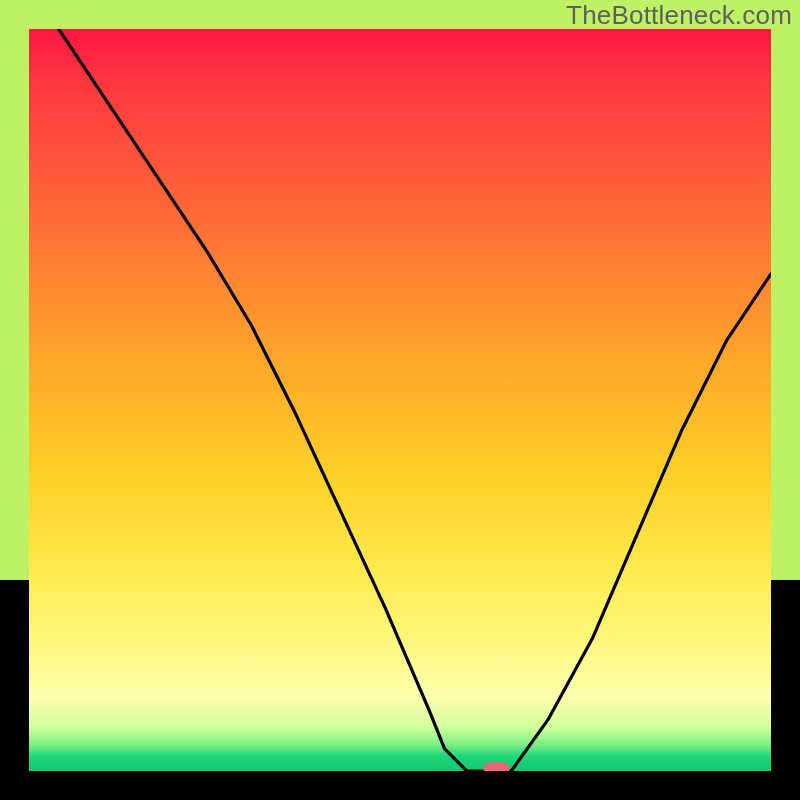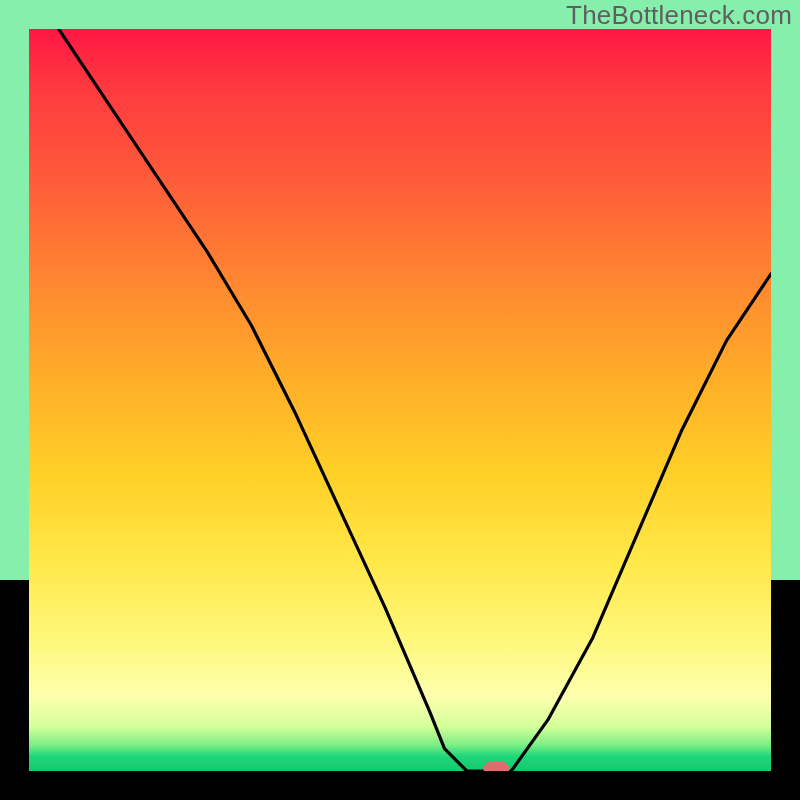--- a/index.html
+++ b/index.html
@@ -8,21 +8,21 @@
     width: 800px;
     height: 800px;
     background: #000;
     overflow: hidden;
     font-family: Arial, Helvetica, sans-serif;
   }
   .frame {
     position: relative;
     width: 800px;
     height: 580px;
-    background: #86efac;
+    background: #bef264;
     text-align: center;
   }
   .watermark {
     position: absolute;
     top: 0;
     right: 8px;
     color: #5f5f5f;
     font-size: 26px;
     font-weight: 400;
     letter-spacing: 0.2px;

